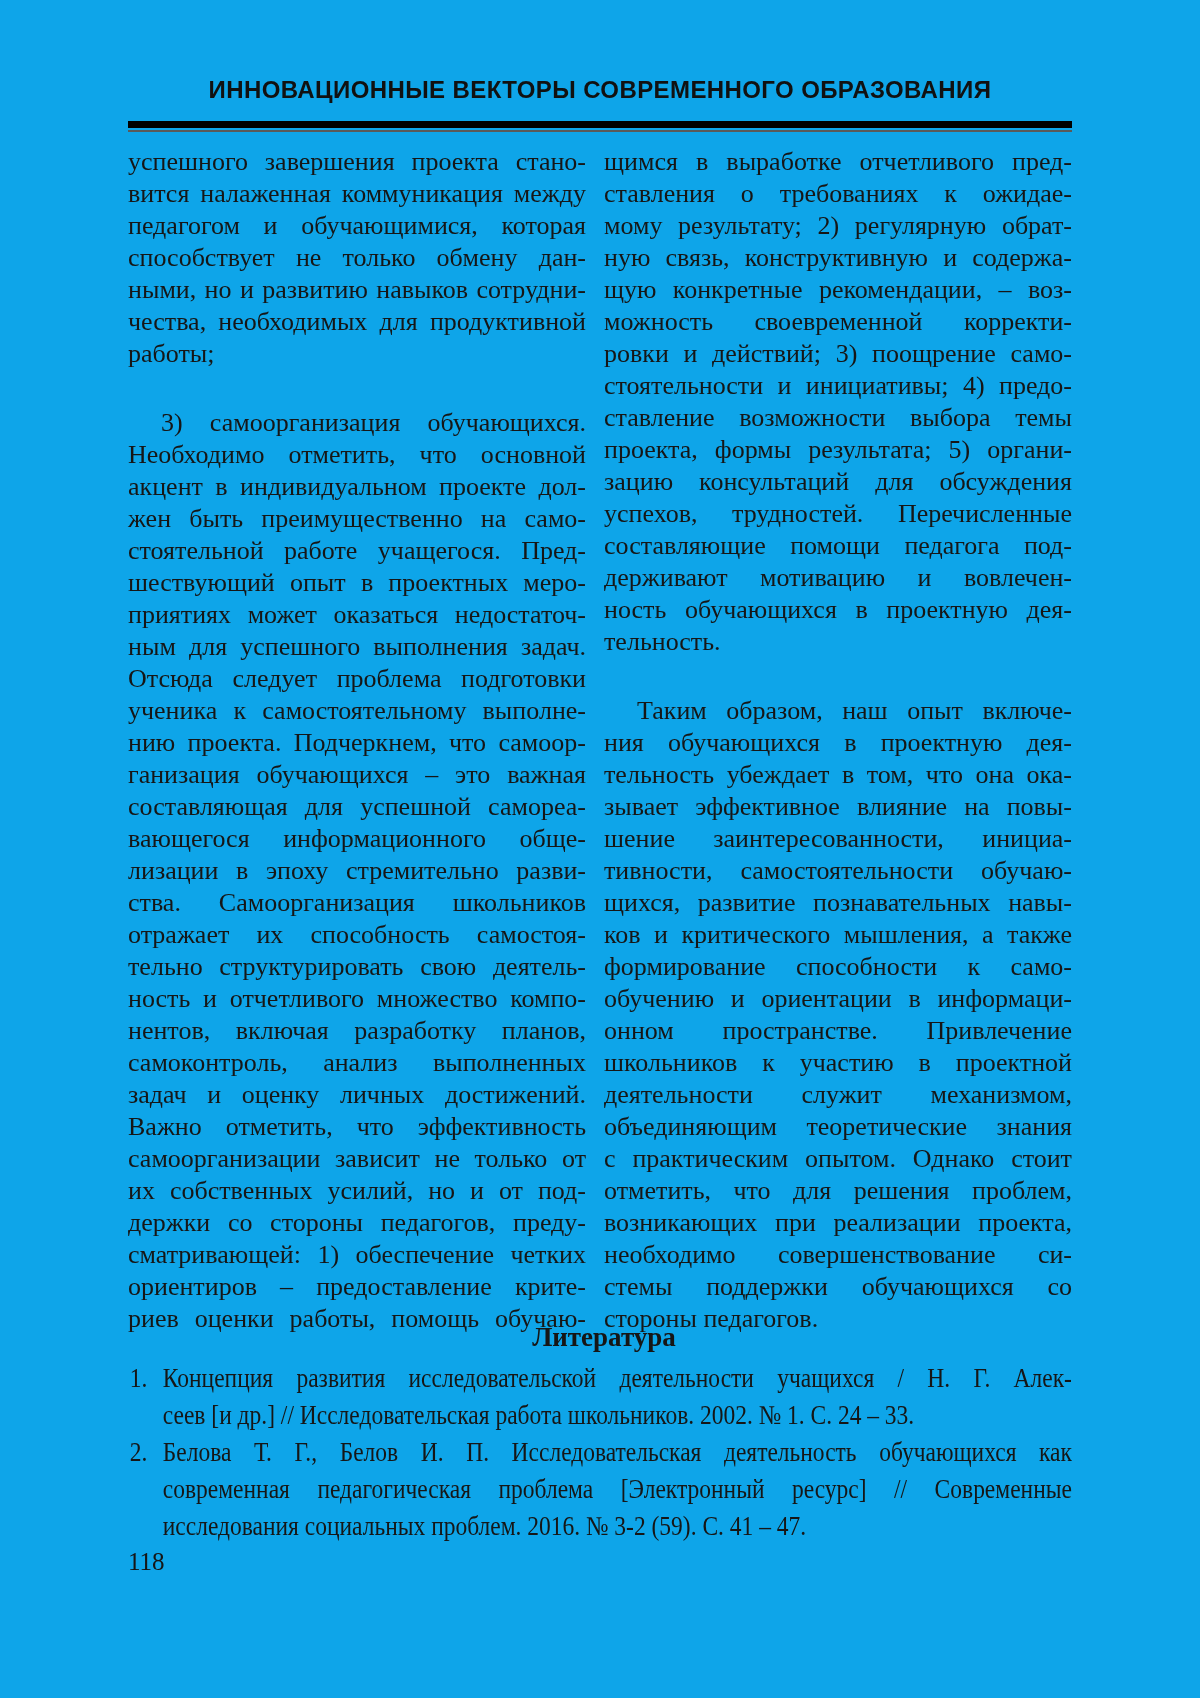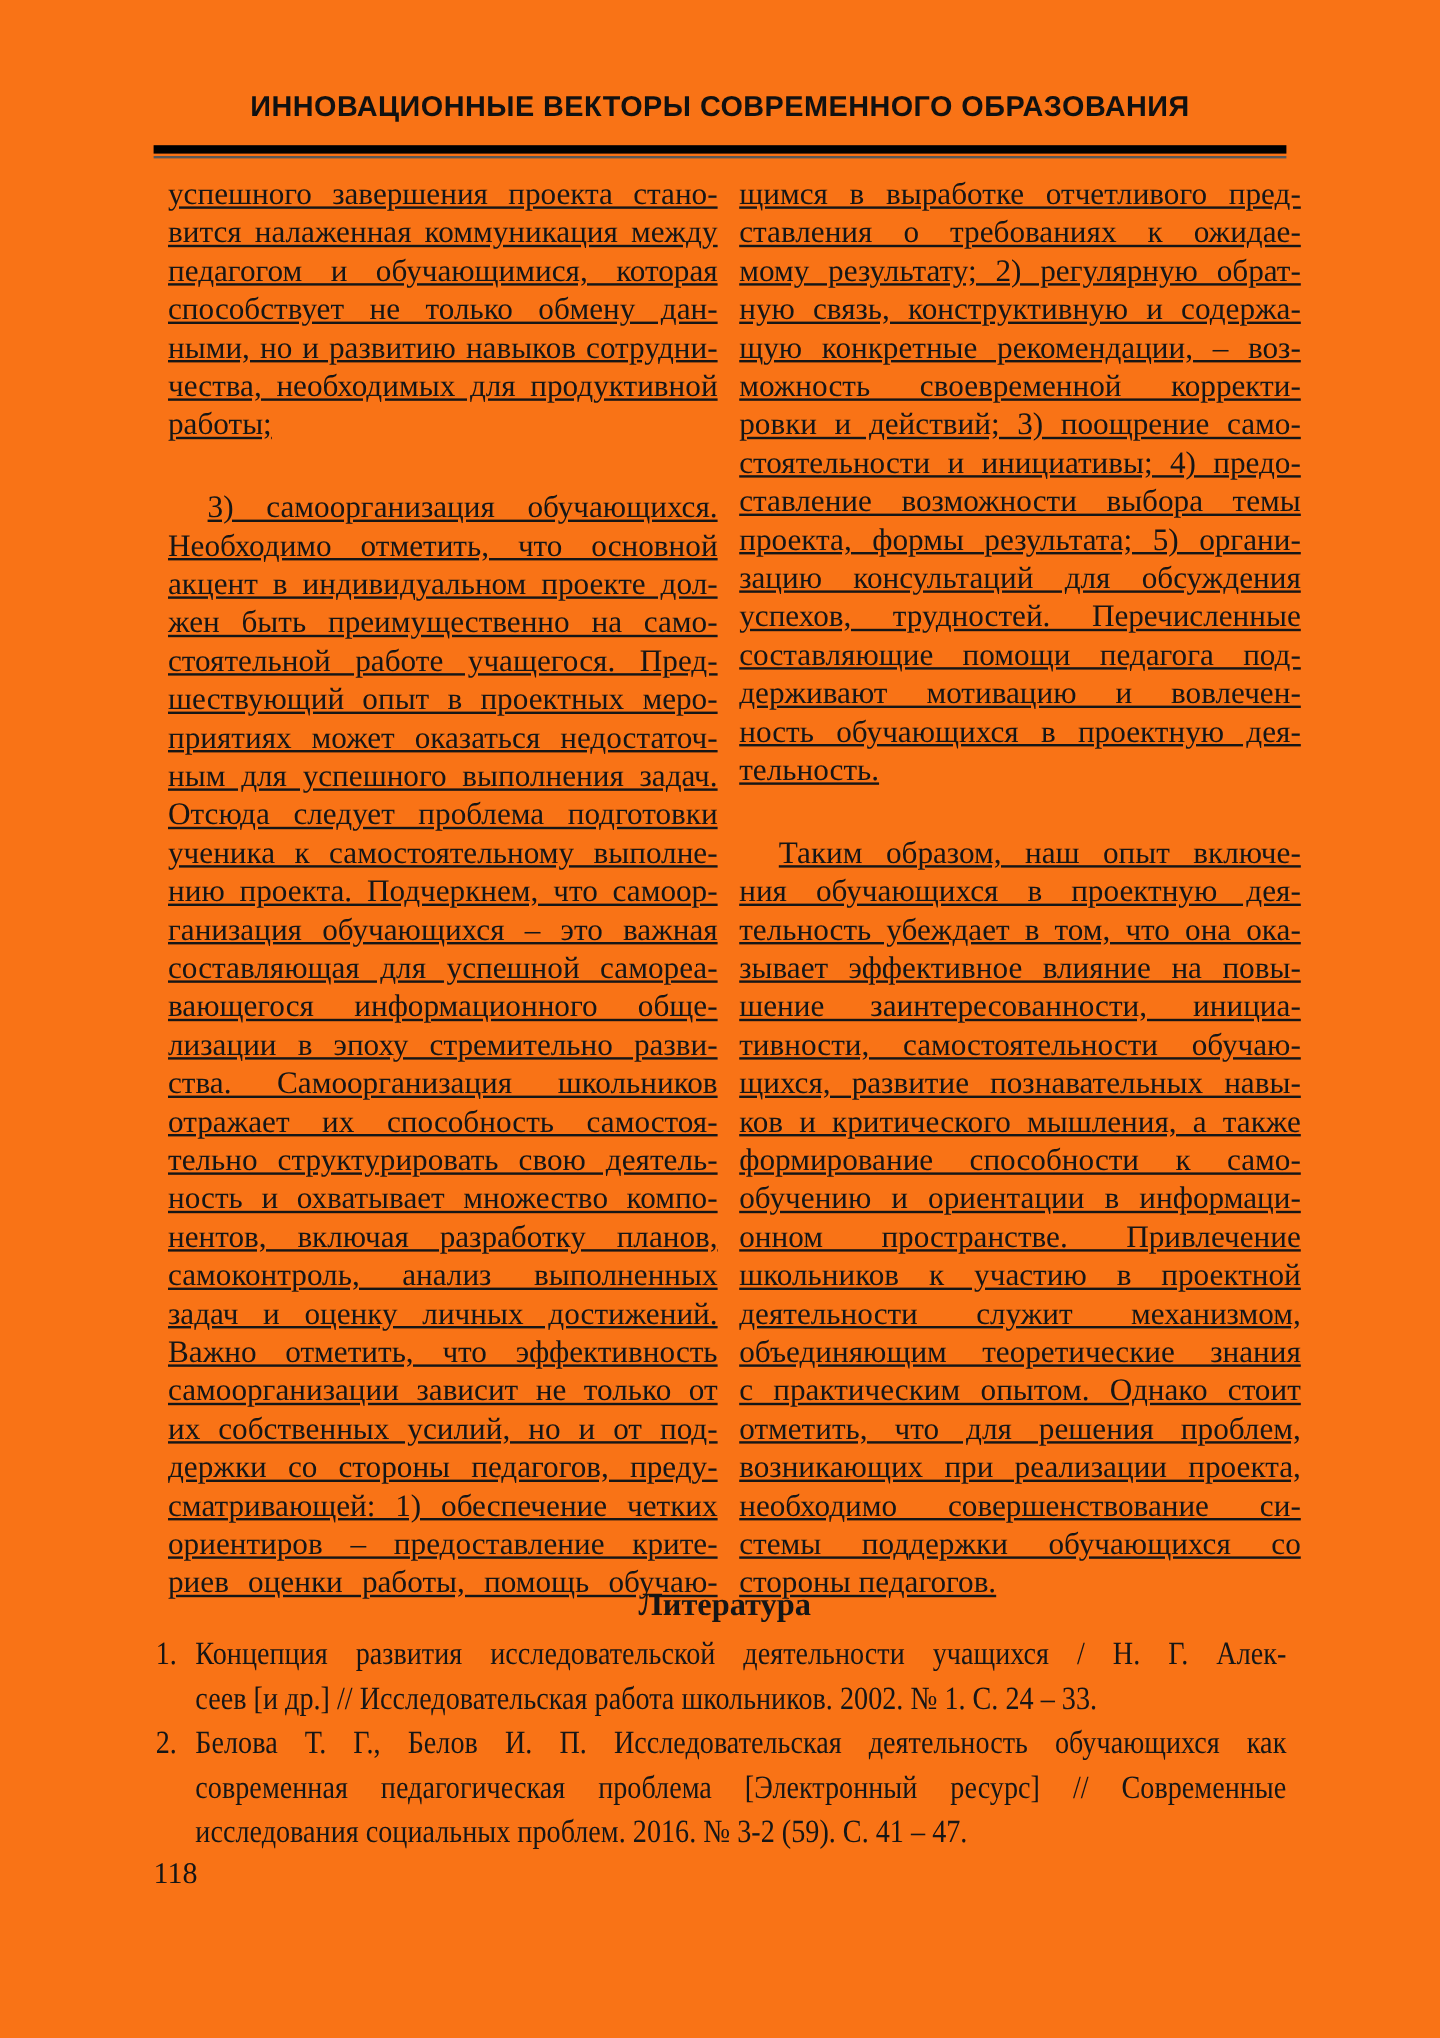--- a/index.html
+++ b/index.html
@@ -1,20 +1,20 @@
 <!DOCTYPE html>
 <html lang="ru"><head>
 <meta charset="utf-8">
 <style>
   html, body { margin: 0; padding: 0; background: #ffffff; }
   .page {
     position: relative;
     width: 1200px;
     height: 1698px;
-    background: #f97316;
+    background: #0ea5e9;
     color: #161616;
     font-family: "Liberation Serif", serif;
     overflow: hidden;
   }
   .header-title {
     position: absolute;
     left: 128px; top: 76px; width: 944px;
     text-align: center;
     font-family: "Liberation Sans", sans-serif;
     font-weight: 700;
@@ -22,23 +22,22 @@
     letter-spacing: 0.4px;
     color: #111111;
     white-space: nowrap;
   }
   .rule { position: absolute; left: 128px; top: 121px; width: 944px; }
   .rule-thick { height: 7px; background: #000000; }
   .rule-thin  { height: 2px; background: #5a5a5a; margin-top: 2px; }
 
   .columns {
     position: absolute;
-    left: 140px; top: 146px; width: 944px;
+    left: 128px; top: 146px; width: 944px;
     display: flex;
-    text-decoration: underline;
   }
   .col { font-size: 26px; }
   .col-left  { width: 458px; margin-right: 18px; }
   .col-right { width: 468px; }
   .line {
     height: 32px;
     line-height: 32px;
     text-align: justify;
     text-align-last: justify;
     white-space: nowrap;
@@ -121,21 +120,21 @@
         <div class="line">Отсюда следует проблема подготовки</div>
         <div class="line">ученика к самостоятельному выполне-</div>
         <div class="line">нию проекта. Подчеркнем, что самоор-</div>
         <div class="line">ганизация обучающихся – это важная</div>
         <div class="line">составляющая для успешной самореа-</div>
         <div class="line">вающегося информационного обще-</div>
         <div class="line">лизации в эпоху стремительно разви-</div>
         <div class="line">ства. Самоорганизация школьников</div>
         <div class="line">отражает их способность самостоя-</div>
         <div class="line">тельно структурировать свою деятель-</div>
-        <div class="line">ность и охватывает множество компо-</div>
+        <div class="line">ность и отчетливого множество компо-</div>
         <div class="line">нентов, включая разработку планов,</div>
         <div class="line">самоконтроль, анализ выполненных</div>
         <div class="line">задач и оценку личных достижений.</div>
         <div class="line">Важно отметить, что эффективность</div>
         <div class="line">самоорганизации зависит не только от</div>
         <div class="line">их собственных усилий, но и от под-</div>
         <div class="line">держки со стороны педагогов, преду-</div>
         <div class="line">сматривающей: 1) обеспечение четких</div>
         <div class="line">ориентиров – предоставление крите-</div>
         <div class="line">риев оценки работы, помощь обучаю-</div>

